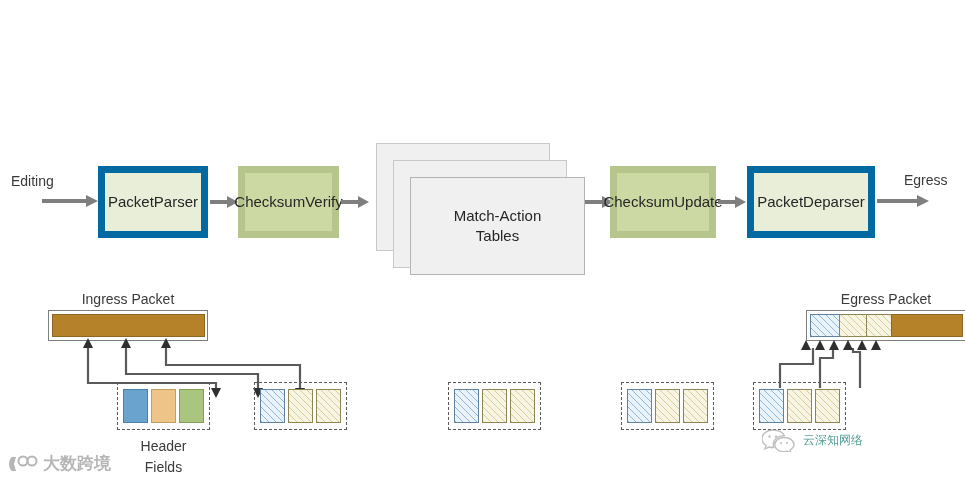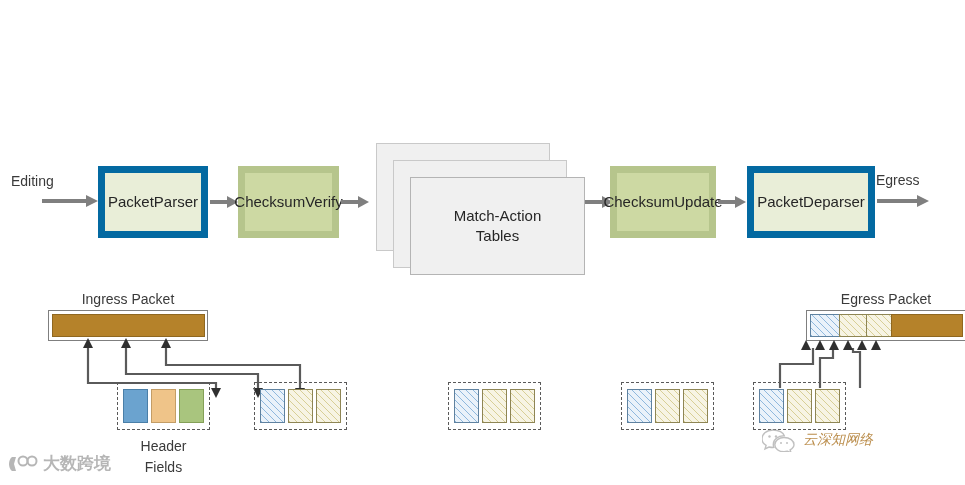--- a/index.html
+++ b/index.html
@@ -182,21 +182,21 @@
     display: flex;
     align-items: center;
     opacity: 0.72;
   }
   .wm-text {
     font-family: "DejaVu Sans", sans-serif;
     color: #9a9a9a;
     white-space: nowrap;
   }
   #wm-left .wm-text { font-size: 17px; font-weight: bold; margin-left: 5px; }
-  #wm-right .wm-text { font-size: 14px; margin-left: 7px; color: #a16207; font-style: italic; }
+  #wm-right .wm-text { font-size: 12px; margin-left: 7px; color: #0f766e; }
 </style>
 </head>
 <body>
 
 <div id="slide">
 
 
   <div class="edge-label" style="left:11px; top:173px;">Editing</div>
   <svg class="flow-arrow" style="left:42px; top:194px; width:56px;" width="56" height="14" viewBox="0 0 56 14">
     <line x1="0" y1="7" x2="44" y2="7" stroke="#7f7f7f" stroke-width="4"></line>
@@ -247,21 +247,21 @@
 
   <div class="stage light" style="left:747px; top:166px; width:128px; height:72px;">
     <span>Packet</span>
     <span>Deparser</span>
   </div>
 
   <svg class="flow-arrow" style="left:877px; top:194px; width:52px;" width="52" height="14" viewBox="0 0 52 14">
     <line x1="0" y1="7" x2="40" y2="7" stroke="#7f7f7f" stroke-width="4"></line>
     <polygon points="40,1 52,7 40,13" fill="#7f7f7f"></polygon>
   </svg>
-  <div class="edge-label" style="left:876px; top:172px;">Egress</div>
+  <div class="edge-label" style="left:904px; top:172px;">Egress</div>
 
   <div class="packet-caption" style="left:48px; top:291px; width:160px;">Ingress Packet</div>
 
   <div class="packet-frame" style="left:48px; top:310px; width:160px; height:31px;">
     <div class="seg brown" style="width:153px; height:100%;"></div>
   </div>
 
   <svg class="conn" style="left:48px; top:338px; width:290px; height:60px;" width="290" height="60" viewBox="0 0 290 60">
     <g stroke="#5a5a5a" stroke-width="2.2" fill="none">
 

